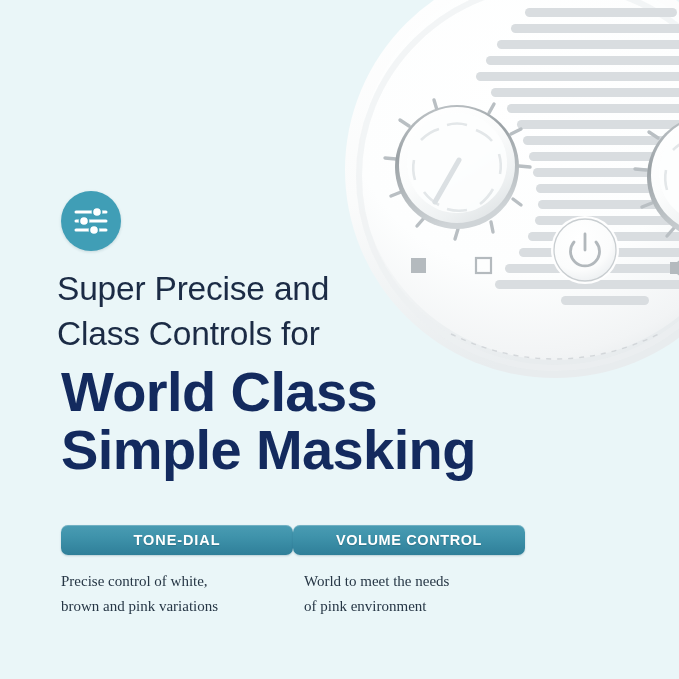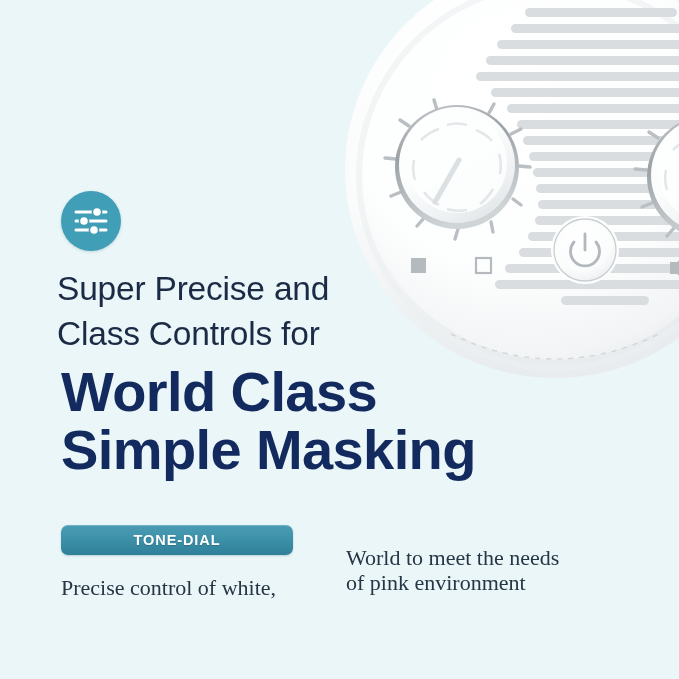--- a/index.html
+++ b/index.html
@@ -78,21 +78,20 @@
   }
   #headline-bold-wrap { margin-top: 9px; }
 
   
   #features {
     position: absolute;
     left: 61px;
     top: 525px;
     width: 560px;
     display: flex;
-    gap: 42px;
   }
   .feature-col {
     width: 232px;
   }
   .feature-badge {
     display: block;
     width: 100%;
     box-sizing: border-box;
     height: 30px;
     line-height: 30px;
@@ -104,23 +103,23 @@
     font-weight: 700;
     letter-spacing: 0.9px;
     background: linear-gradient(180deg, #4a9cb3 0%, #3f93ab 38%, #2f7f99 100%);
     border: none;
     box-shadow: inset 0 1px 0 rgba(255,255,255,0.22),
                 0 1px 2px rgba(20,70,90,0.22);
     text-shadow: 0 1px 1px rgba(10,50,65,0.25);
     padding: 0;
   }
   .feature-desc {
-    margin: 20px 0 0 0;
+    margin: 14px 0 0 0;
     font-family: "Liberation Serif", serif;
-    font-size: 22px;
+    font-size: 15px;
     line-height: 25px;
     color: #263645;
     font-weight: 400;
   }
   .feature-col-2 .feature-badge { letter-spacing: 0.6px; }
   .feature-col-2 .feature-desc { margin-left: 11px; }
 </style>
 </head>
 <body>
 
@@ -291,24 +290,26 @@
       <p class="headline-bold">Simple Masking</p>
     </div>
   </div>
 
   <div id="features">
 
     <div class="feature-col feature-col-1">
       <button class="feature-badge">TONE-DIAL</button>
       <p class="feature-desc">
         <span>Precise control of white,</span><br>
+        <span>brown and pink variations</span>
       </p>
     </div>
 
     <div class="feature-col feature-col-2">
+      <button class="feature-badge">VOLUME CONTROL</button>
       <p class="feature-desc">
         <span>World to meet the needs</span><br>
         <span>of pink environment</span>
       </p>
     </div>
 
   </div>
 
 </div>
 

